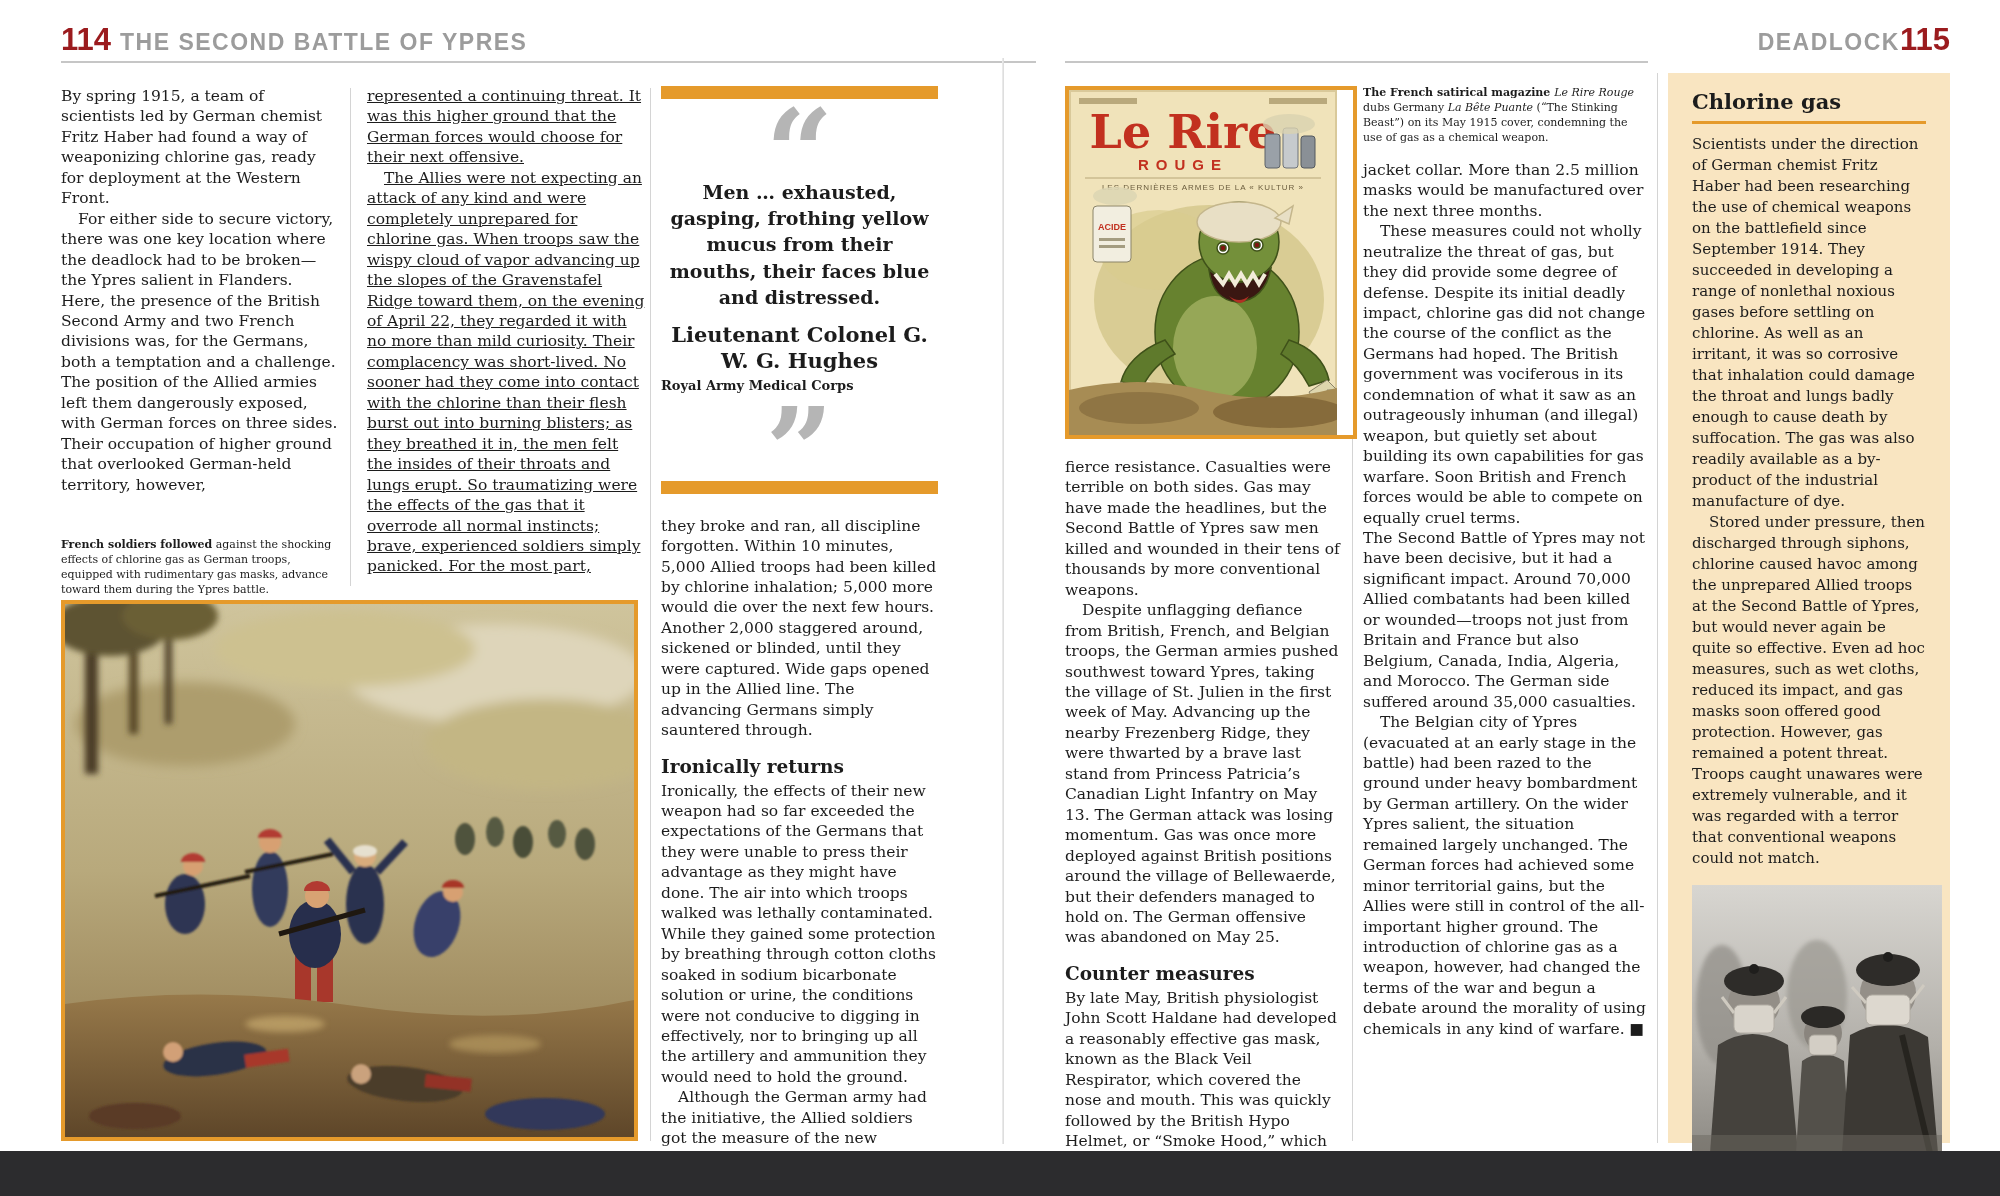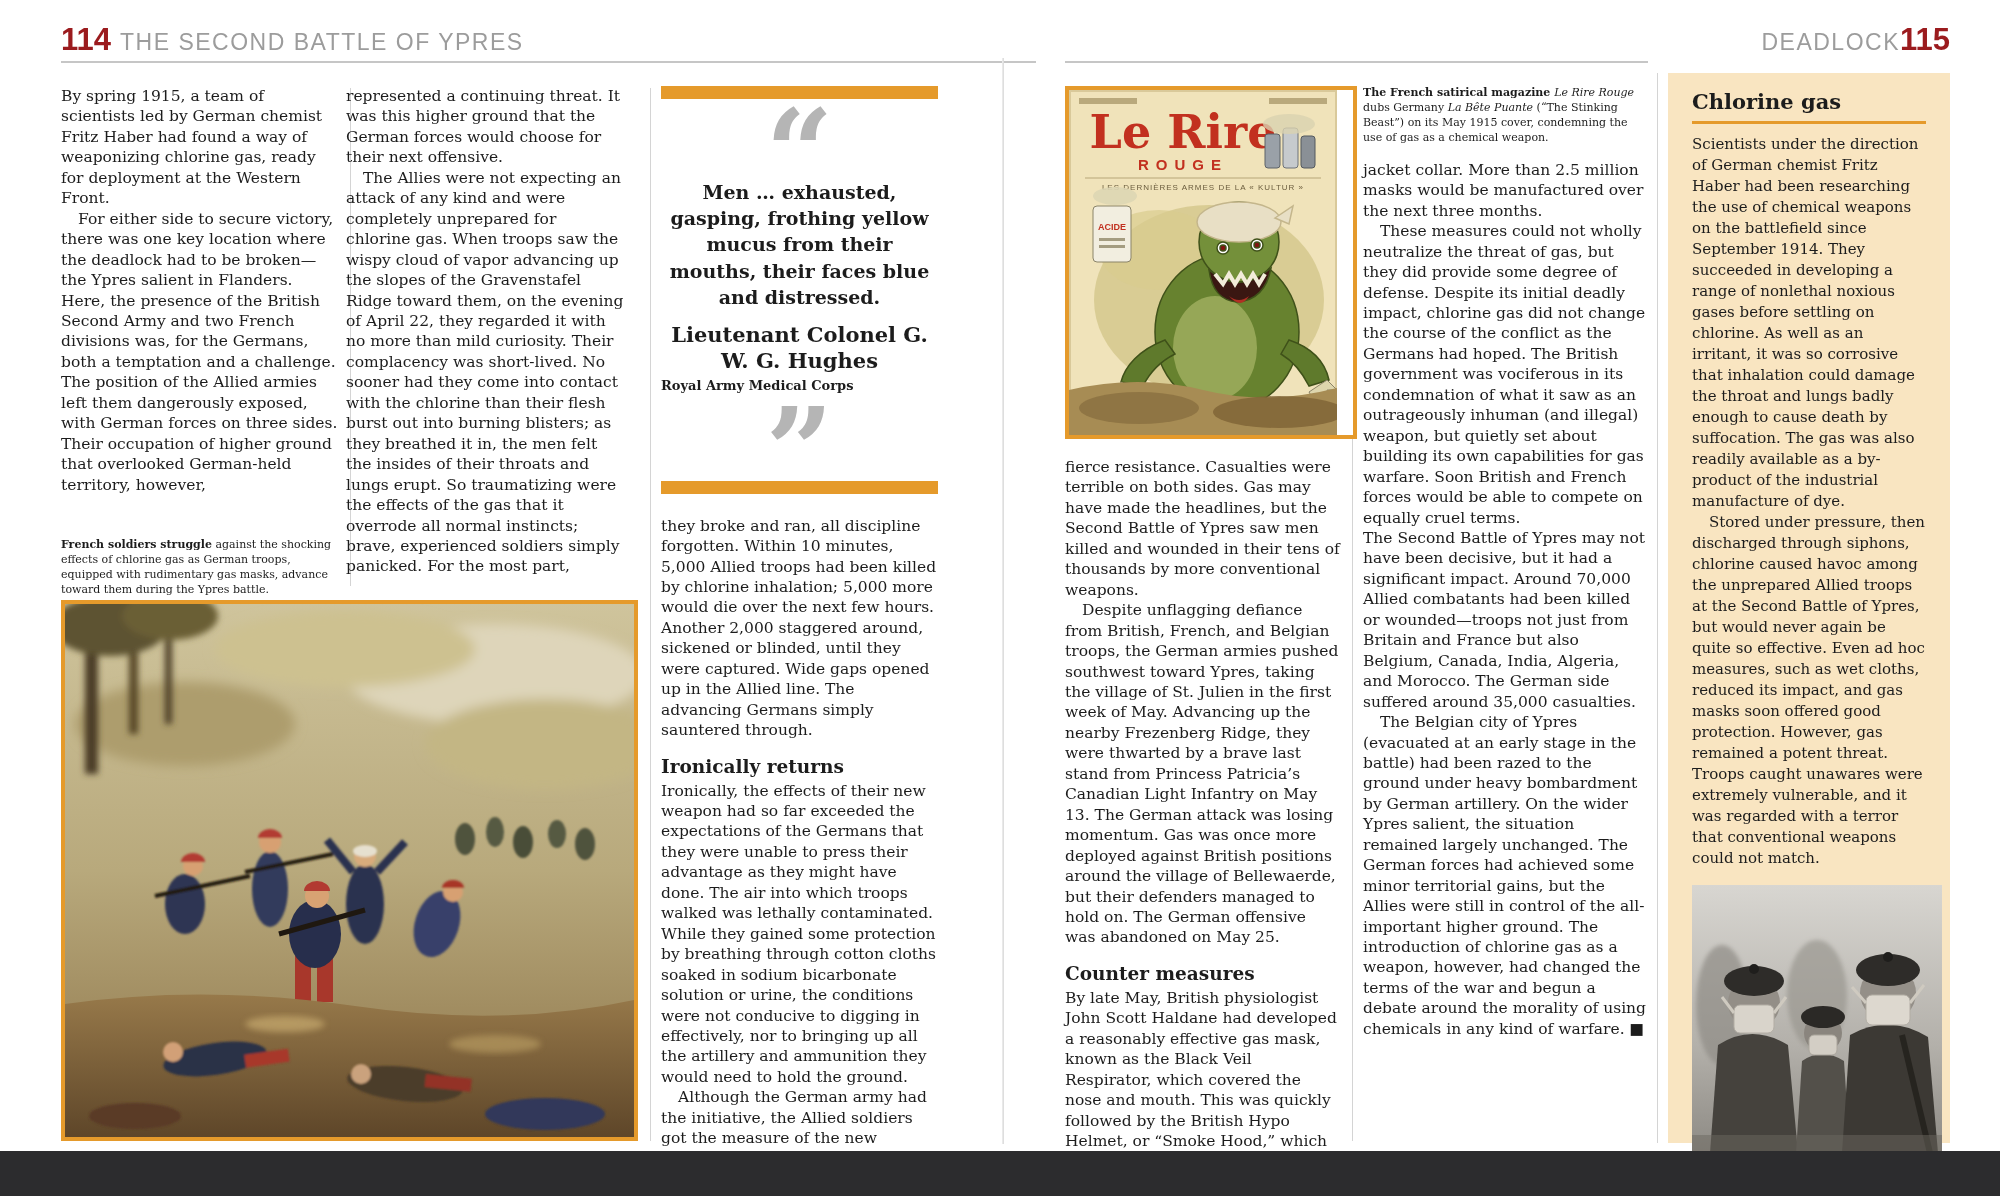--- a/index.html
+++ b/index.html
@@ -7,40 +7,40 @@
   .page {
     position:relative; width:2000px; height:1196px; background:#ffffff;
     font-family:"DejaVu Serif", serif; color:#1c1c1c; overflow:hidden;
   }
   .b { font-weight:bold; }
   .i { font-style:italic; }
 
   
   .folio { font-family:"Liberation Sans", sans-serif; font-weight:bold; font-size:31px; color:var(--folio-red,#9B1B1E); }
   .folio-left { position:absolute; left:61px; top:22px; }
-  .runhead { font-family:"Liberation Sans", sans-serif; font-weight:normal; font-size:23px; letter-spacing:1.5px; color:var(--runhead-gray,#9C9C9C); }
+  .runhead { font-family:"Liberation Sans", sans-serif; font-weight:bold; font-size:23px; letter-spacing:1.5px; color:var(--runhead-gray,#9C9C9C); }
   .runhead-left { position:absolute; left:120px; top:29px; }
   .hdr-right { position:absolute; top:22px; right:50px; display:flex; align-items:baseline; }
   .hrule { position:absolute; top:61px; height:2px; background:#c6c6c6; }
   .hrule-left { left:61px; width:975px; }
   .hrule-right { left:1065px; width:583px; }
 
   
   .vrule { position:absolute; width:1px; background:#d4d4d4; }
   .vr1 { left:350px; top:88px; height:498px; }
   .vr2 { left:650px; top:88px; height:1053px; }
   .vr3 { left:1352px; top:88px; height:1053px; }
   .vr4 { left:1657px; top:73px; height:1070px; }
   .gutter { position:absolute; left:1002px; top:58px; width:2px; height:1086px;
             background:linear-gradient(to right,#efefef,#d8d8d8); }
 
   
   .col { position:absolute; top:86px; }
   .col1 { left:61px;  width:278px; height:512px; display:flex; flex-direction:column; }
-  .col2 { left:346px; width:278px; }
+  .col2 { left:367px; width:278px;text-decoration:underline; }
   .col3 { left:661px; width:277px; }
   .col4 { left:1065px; width:276px; }
   .col5 { left:1363px; width:283px; }
 
   p.body { font-size:15.5px; line-height:1.32; }
   p.indent { text-indent:17px; }
   .subhead { font-size:18.5px; font-weight:bold; margin:15px 0 4px; font-family:"DejaVu Serif", serif; }
 
   .caption { font-size:11px; line-height:1.36; }
   .painting-caption { margin-top:auto; padding-top:8px; }
@@ -90,21 +90,21 @@
   <div class="vrule vr1"></div>
   <div class="vrule vr2"></div>
   <div class="vrule vr3"></div>
   <div class="vrule vr4"></div>
   <div class="gutter"></div>
 
   <section class="col col1">
     <p class="body">By spring 1915, a team of scientists led by German chemist Fritz Haber had found a way of weaponizing chlorine gas, ready for deployment at the Western Front.</p>
     <p class="body indent">For either side to secure victory, there was one key location where the deadlock had to be broken—the Ypres salient in Flanders. Here, the presence of the British Second Army and two French divisions was, for the Germans, both a temptation and a challenge. The position of the Allied armies left them dangerously exposed, with German forces on three sides. Their occupation of higher ground that overlooked German-held territory, however,</p>
     <div class="caption painting-caption">
-      <span class="b">French soldiers struggle</span><span> against the shocking effects of chlorine gas as German troops, equipped with rudimentary gas masks, advance toward them during the Ypres battle.</span>
+      <span class="b">French soldiers followed</span><span> against the shocking effects of chlorine gas as German troops, equipped with rudimentary gas masks, advance toward them during the Ypres battle.</span>
     </div>
   </section>
 
   <section class="col col2">
     <p class="body">represented a continuing threat. It was this higher ground that the German forces would choose for their next offensive.</p>
     <p class="body indent">The Allies were not expecting an attack of any kind and were completely unprepared for chlorine gas. When troops saw the wispy cloud of vapor advancing up the slopes of the Gravenstafel Ridge toward them, on the evening of April 22, they regarded it with no more than mild curiosity. Their complacency was short-lived. No sooner had they come into contact with the chlorine than their flesh burst out into burning blisters; as they breathed it in, the men felt the insides of their throats and lungs erupt. So traumatizing were the effects of the gas that it overrode all normal instincts; brave, experienced soldiers simply panicked. For the most part,</p>
   </section>
 
   <section class="col col3">
     <div class="pullquote">

